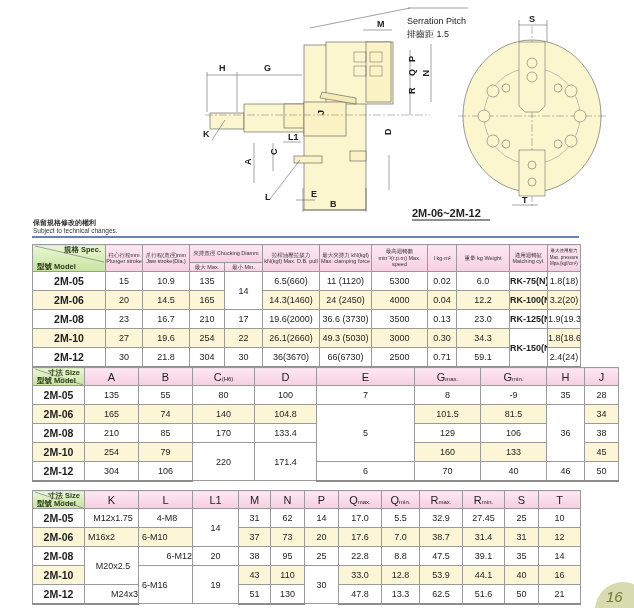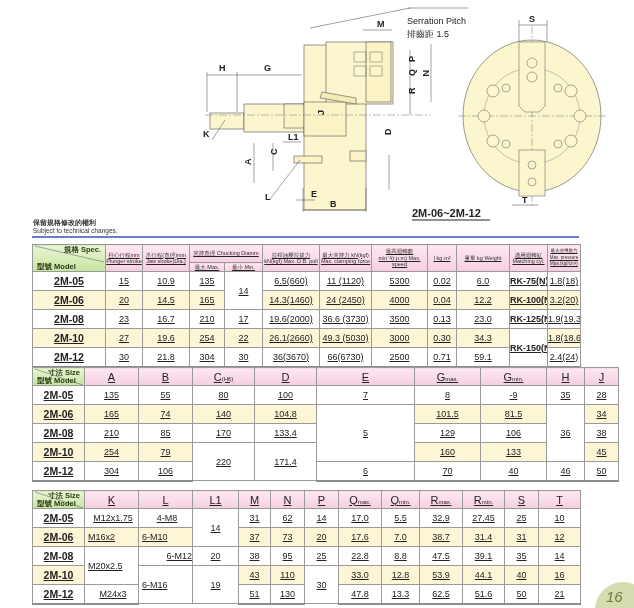--- a/index.html
+++ b/index.html
@@ -13,21 +13,21 @@
   .note .en { font-size: 6.5px; color: #333; line-height: 8px; }
   .rule { position: absolute; left: 32px; top: 236px; width: 547px; height: 2px; background: #6a7fc0; }
 
   table.spec { position: absolute; border-collapse: collapse; table-layout: fixed; font-size: 9px; color: #222; }
   table.spec td, table.spec th { border: 1px solid #9a9a9a; text-align: center; vertical-align: middle; padding: 0; overflow: hidden; white-space: nowrap; }
   table.spec th { background: linear-gradient(#fde8f2, #f6cfe0); font-weight: normal; }
   table.spec td.model { font-weight: bold; font-size: 10.5px; }
   table.spec tr.alt td { background: #fdf6d6; }
   table.spec tr.alt td.plain { background: #ffffff; }
   table.spec td.plain { background: #ffffff; }
-  table.spec tr { height: 19px; text-decoration: underline; }
+  table.spec tr { height: 19px; }
   table.spec thead tr { height: 18px; }
   table.spec tr:last-child td { border-bottom: 2px solid #8c8c8c; }
 
   .corner { position: relative; background: linear-gradient(#eaf6d6, #c6e39e) !important; height: 18px; }
   .corner .c-top { position: absolute; right: 4px; top: 1px; font-size: 7.5px; font-weight: bold; color: #2a3a18; line-height: 8px; }
   .corner .c-bot { position: absolute; left: 4px; bottom: 0px; font-size: 7.5px; font-weight: bold; color: #2a3a18; line-height: 8px; }
   .corner svg { position: absolute; left: 0; top: 0; }
 
   .h-small { font-size: 5.5px; line-height: 6.5px; color: #333; }
   .h-dim { font-size: 11px; color: #222; }
@@ -422,21 +422,21 @@
       <td>20</td>
       <td>17.6</td>
       <td>7.0</td>
       <td>38.7</td>
       <td>31.4</td>
       <td>31</td>
       <td>12</td>
     </tr>
     <tr>
       <td class="model">2M-08</td>
-      <td rowspan="2" class="plain" style="text-align:left;padding-left:3px">M20x2.5</td>
+      <td rowspan="2" class="plain" style="text-align:center;padding-left:3px">M20x2.5</td>
       <td style="text-align:right;padding-left:3px">6-M12</td>
       <td>20</td>
       <td>38</td>
       <td>95</td>
       <td>25</td>
       <td>22.8</td>
       <td>8.8</td>
       <td>47.5</td>
       <td>39.1</td>
       <td>35</td>
@@ -451,21 +451,21 @@
       <td rowspan="2" class="plain">30</td>
       <td>33.0</td>
       <td>12.8</td>
       <td>53.9</td>
       <td>44.1</td>
       <td>40</td>
       <td>16</td>
     </tr>
     <tr>
       <td class="model">2M-12</td>
-      <td style="text-align:center;padding-left:3px">M24x3</td>
+      <td style="text-align:right;padding-left:3px">M24x3</td>
       <td>51</td>
       <td>130</td>
       <td>47.8</td>
       <td>13.3</td>
       <td>62.5</td>
       <td>51.6</td>
       <td>50</td>
       <td>21</td>
     </tr>
   </tbody>

